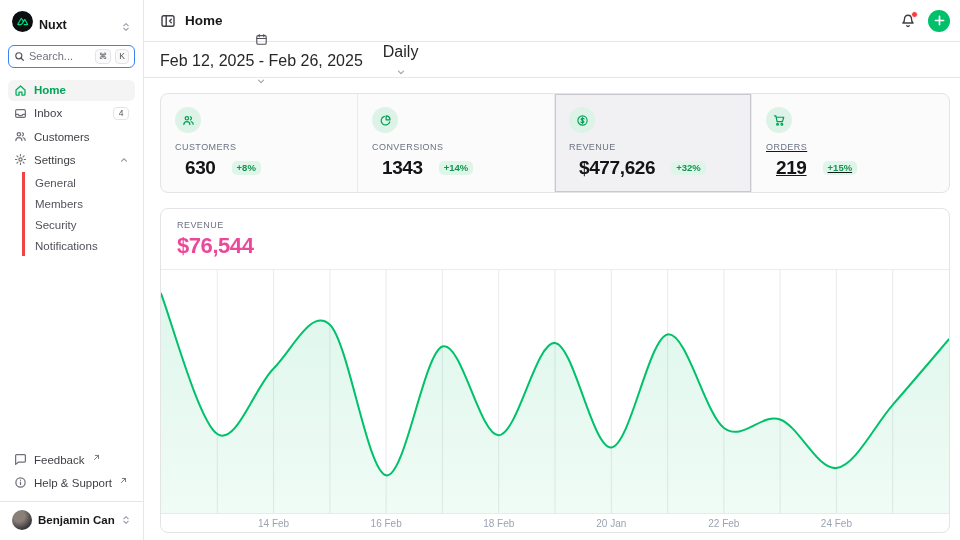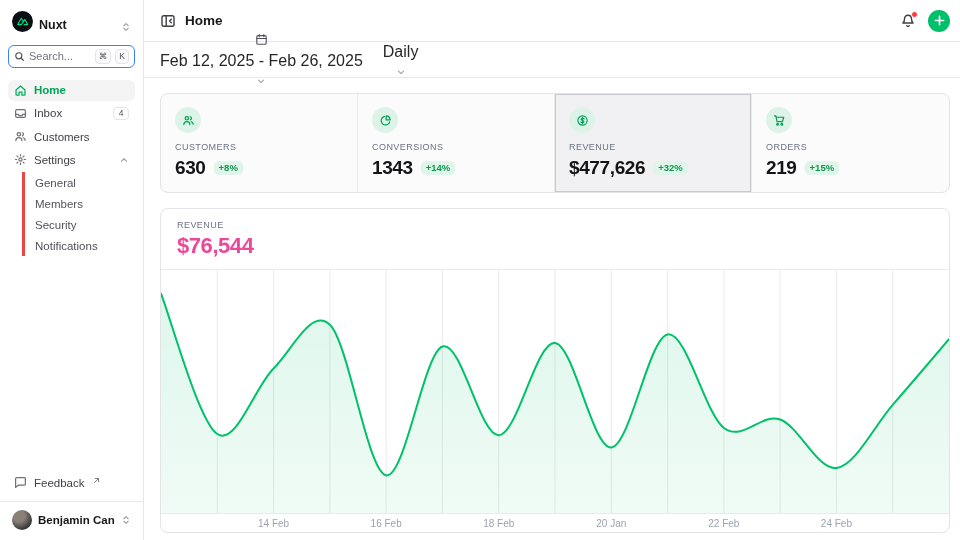--- a/index.html
+++ b/index.html
@@ -66,26 +66,26 @@
   .tool-btn { display:flex; align-items:center; gap:6px; font-size:16px; color:#27272a;
               background:none; border:0; padding:0; cursor:pointer; font-family:inherit;flex-direction:column; }
   .tool-btn .ticon { color:#52525b; display:flex; }
   .tool-btn .chev { color:#9ca3af; display:flex; }
 
   .content { flex:1; padding:15px 10px 0 16px; min-height:0; }
 
   .stats { display:grid; grid-template-columns:repeat(4,1fr); border:1px solid #e4e4e7;
            border-radius:8px; overflow:hidden; background:#fbfbfc; }
   .stat-card { padding:13px 14px; border-right:1px solid #eaeaec; cursor:pointer; }
-  .stat-card:last-child { border-right:0; }
+  .stat-card:last-child { border-right:0;text-decoration:underline; }
   .stat-card.selected { background:#f1f1f3; box-shadow:inset 0 0 0 1px #c7c9ce; }
   .stat-icon { width:26px; height:26px; border-radius:50%; background:#ddf3e7;
                display:flex; align-items:center; justify-content:center; color:#00a155; margin-bottom:9px; }
   .stat-label { font-size:9px; letter-spacing:.05em; color:#6b7280; font-weight:500; margin-bottom:5px; }
-  .stat-value-row { display:flex; align-items:center; gap:8px; }
+  .stat-value-row { display:flex; align-items:center; gap:16px;margin-left:10px; }
   .stat-value { font-size:19px; font-weight:700; letter-spacing:-0.02em; color:#141417; }
   .delta { font-size:9.5px; font-weight:600; color:#12954f; background:#dff5e9;
            border-radius:5px; padding:2.5px 5px; line-height:1; }
 
   .chart-card { margin-top:15px; border:1px solid #e4e4e7; border-radius:8px; background:#fff;
                 overflow:hidden; height:325px; display:flex; flex-direction:column; }
   .chart-header { padding:11px 16px 10px; border-bottom:1px solid #ececef; }
   .chart-label { font-size:9px; letter-spacing:.05em; color:#6b7280; font-weight:500; margin-bottom:3px; }
   .chart-total { font-size:22px; font-weight:700; letter-spacing:-0.02em; color:#ec4899; }
   .chart-plot { flex:1; min-height:0; }
@@ -182,20 +182,34 @@
   <div class="sidebar-spacer"></div>
 
   <div class="nav">
     <div class="nav-item">
       <span class="nicon">
         <svg width="13" height="13" viewBox="0 0 16 16" fill="none" stroke="currentColor" stroke-width="1.5" stroke-linecap="round" stroke-linejoin="round">
             <path d="M14 10a1.3 1.3 0 0 1-1.3 1.3H5.3L2 14V3.3A1.3 1.3 0 0 1 3.3 2h9.4A1.3 1.3 0 0 1 14 3.3Z"></path>
           </svg>
       </span>
       <span>Feedback</span>
+      <span class="ext-arrow">
+        <svg width="7" height="7" viewBox="0 0 12 12" fill="none" stroke="currentColor" stroke-width="1.6" stroke-linecap="round" stroke-linejoin="round">
+            <path d="M2.5 9.5 9.5 2.5M4 2.5h5.5V8"></path>
+          </svg>
+      </span>
+    </div>
+    <div class="nav-item">
+      <span class="nicon">
+        <svg width="13" height="13" viewBox="0 0 16 16" fill="none" stroke="currentColor" stroke-width="1.5" stroke-linecap="round">
+            <circle cx="8" cy="8" r="5.7"></circle>
+            <path d="M8 7.4v3.2M8 5.2v.1"></path>
+          </svg>
+      </span>
+      <span>Help &amp; Support</span>
       <span class="ext-arrow">
         <svg width="7" height="7" viewBox="0 0 12 12" fill="none" stroke="currentColor" stroke-width="1.6" stroke-linecap="round" stroke-linejoin="round">
             <path d="M2.5 9.5 9.5 2.5M4 2.5h5.5V8"></path>
           </svg>
       </span>
     </div>
   </div>
 
   <div class="side-divider"></div>
 

